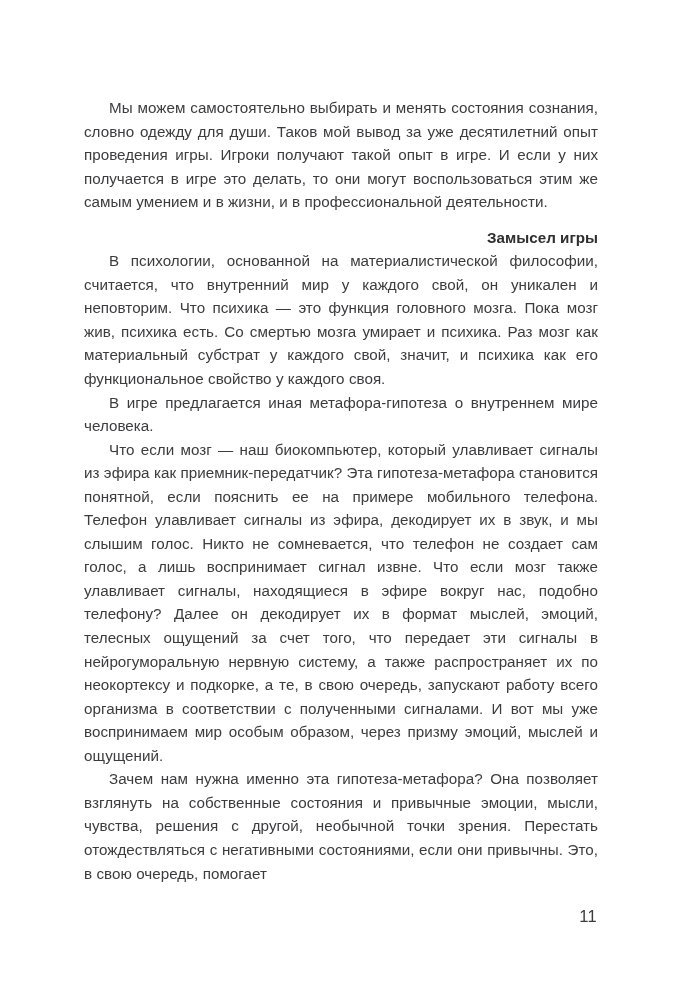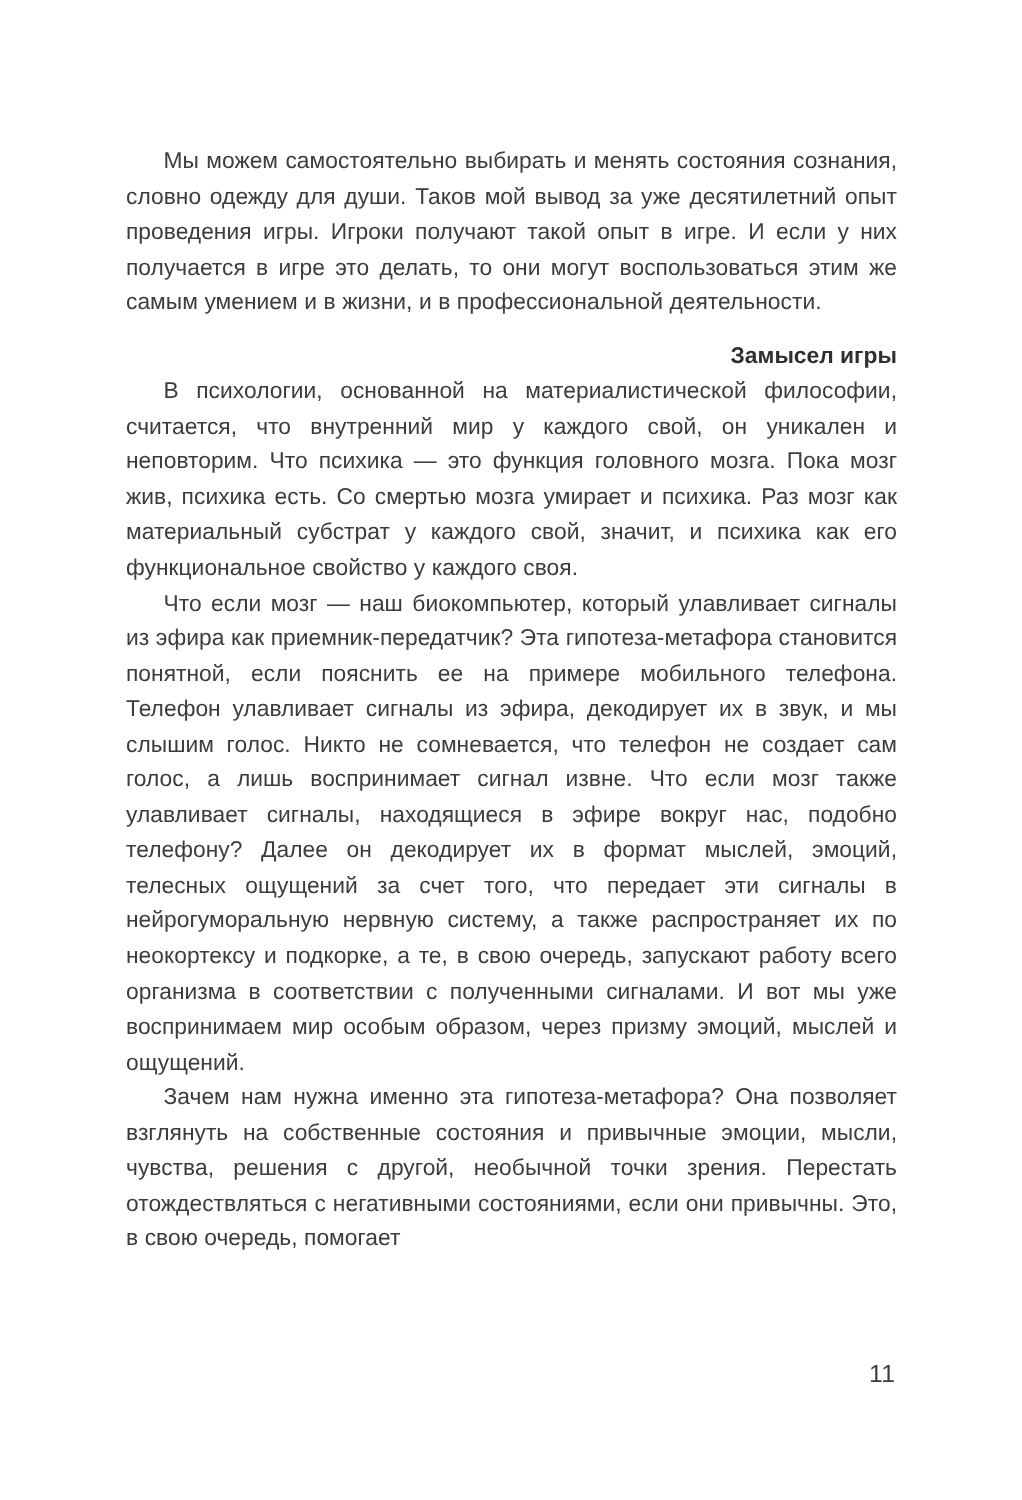--- a/index.html
+++ b/index.html
@@ -67,20 +67,21 @@
 <div class="page">
 
   <div class="text-column">
 
     <p class="para">Мы можем самостоятельно выбирать и менять состояния сознания, словно одежду для души. Таков мой вывод за уже десятилетний опыт проведения игры. Игроки получают такой опыт в игре. И если у них получается в игре это делать, то они могут воспользоваться этим же самым умением и в жизни, и в профессиональной деятельности.</p>
 
     <h2 class="section-heading">Замысел игры</h2>
 
     <p class="para">В психологии, основанной на материалистической философии, считается, что внутренний мир у каждого свой, он уникален и неповторим. Что психика — это функция головного мозга. Пока мозг жив, психика есть. Со смертью мозга умирает и психика. Раз мозг как материальный субстрат у каждого свой, значит, и психика как его функциональное свойство у каждого своя.</p>
 
+    <p class="para">В игре предлагается иная метафора-гипотеза о внутреннем мире человека.</p>
 
     <p class="para">Что если мозг — наш биокомпьютер, который улавливает сигналы из эфира как приемник-передатчик? Эта гипотеза-метафора становится понятной, если пояснить ее на примере мобильного телефона. Телефон улавливает сигналы из эфира, декодирует их в звук, и мы слышим голос. Никто не сомневается, что телефон не создает сам голос, а лишь воспринимает сигнал извне. Что если мозг также улавливает сигналы, находящиеся в эфире вокруг нас, подобно телефону? Далее он декодирует их в формат мыслей, эмоций, телесных ощущений за счет того, что передает эти сигналы в нейрогуморальную нервную систему, а также распространяет их по неокортексу и подкорке, а те, в свою очередь, запускают работу всего организма в соответствии с полученными сигналами. И вот мы уже воспринимаем мир особым образом, через призму эмоций, мыслей и ощущений.</p>
 
     <p class="para">Зачем нам нужна именно эта гипотеза-метафора? Она позволяет взглянуть на собственные состояния и привычные эмоции, мысли, чувства, решения с другой, необычной точки зрения. Перестать отождествляться с негативными состояниями, если они привычны. Это, в свою очередь, помогает</p>
 
   </div>
 
   <div class="page-number">11</div>
 
 </div>

